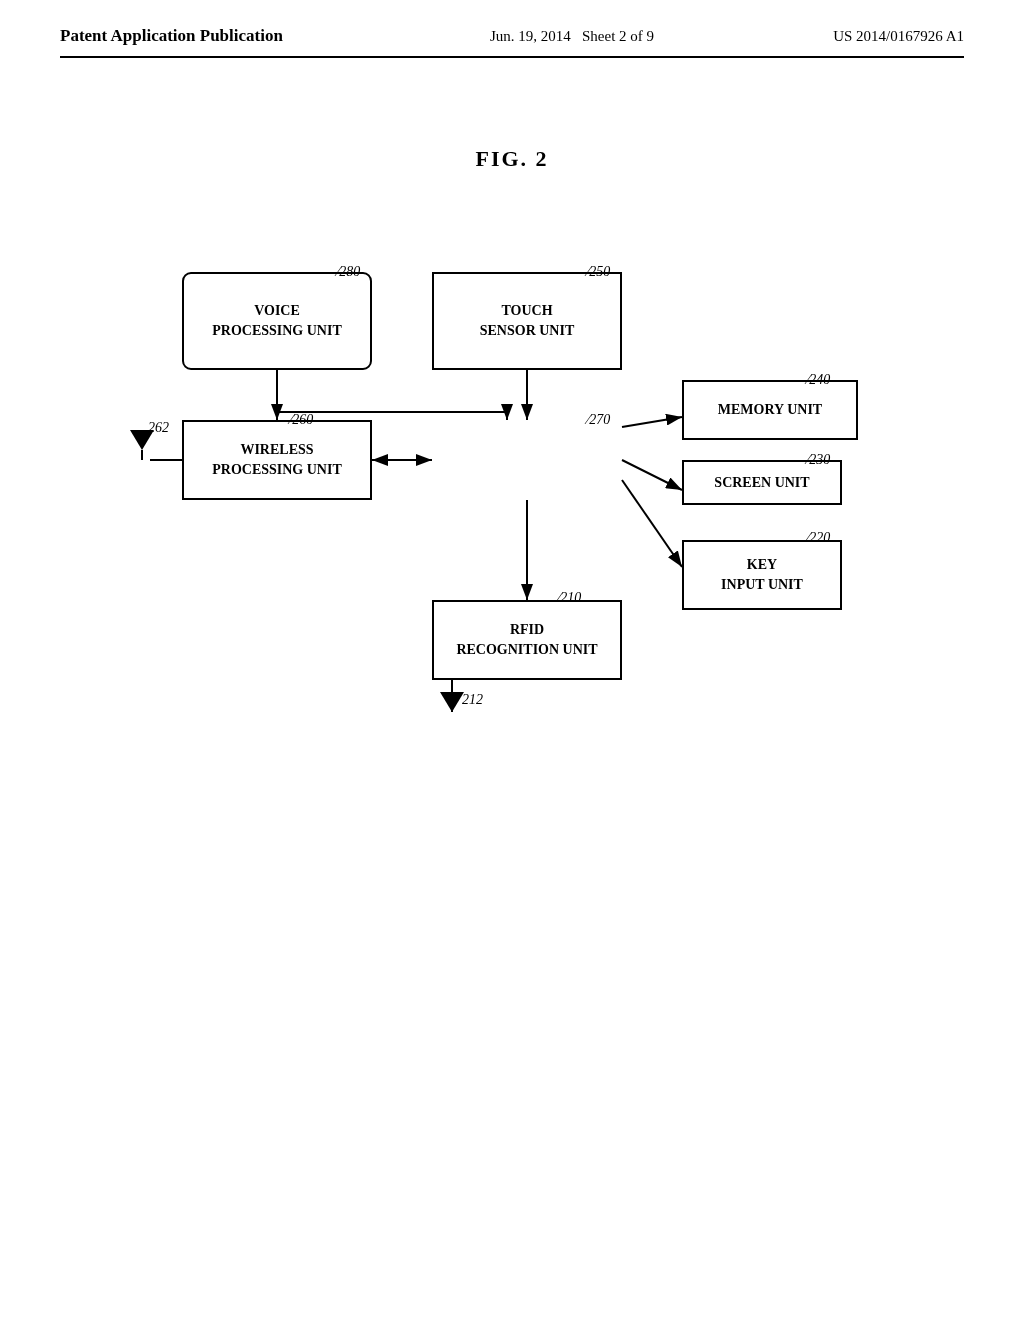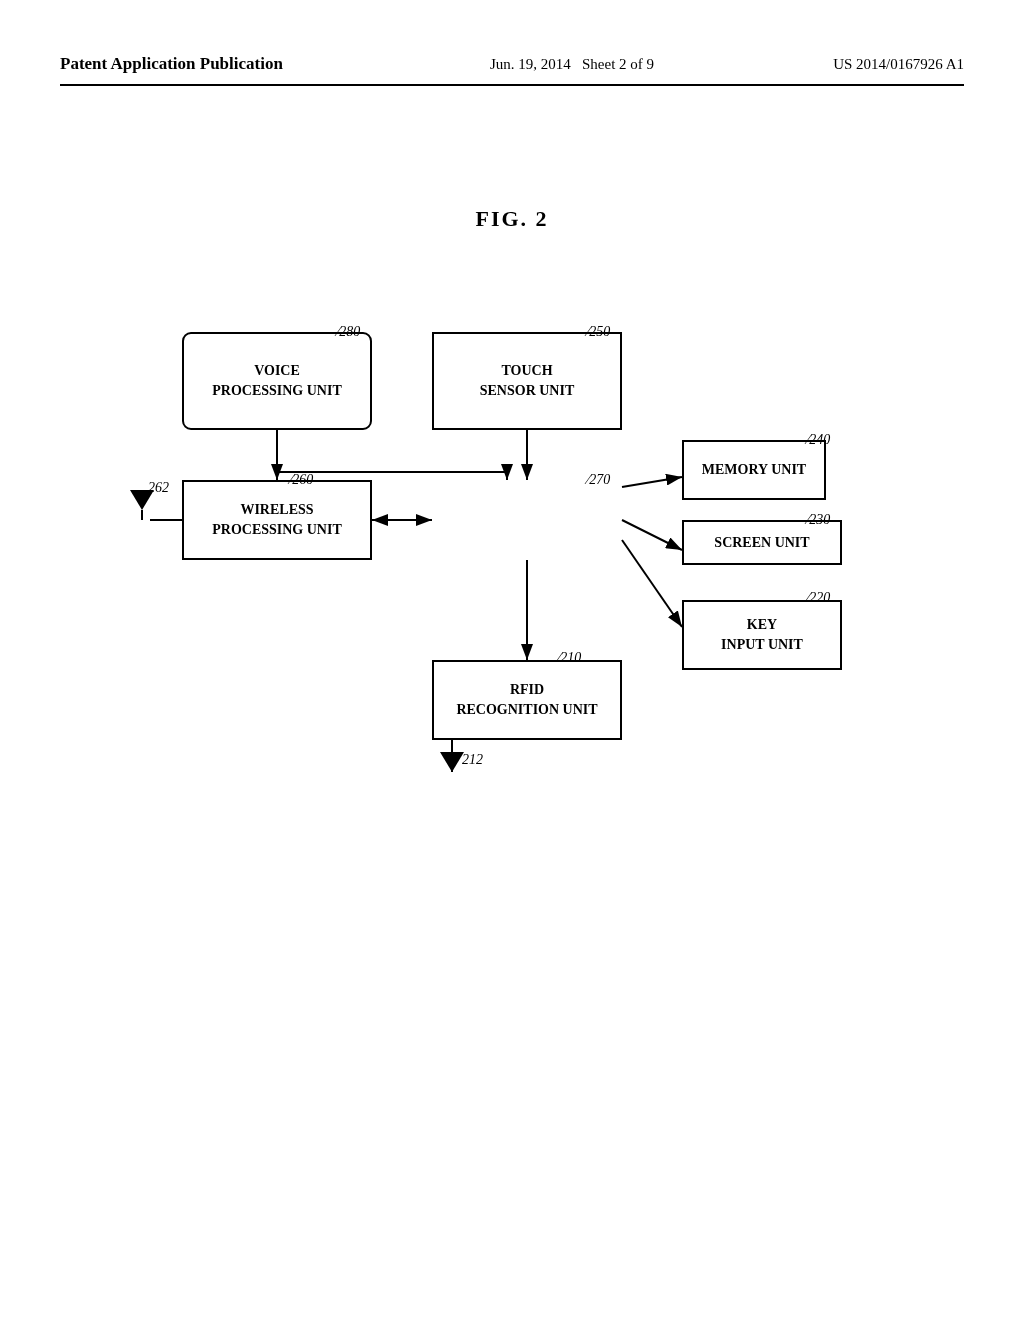--- a/index.html
+++ b/index.html
@@ -10,21 +10,21 @@
       min-height: 1320px;
       position: relative;
       overflow-x: hidden;
     }
 
     .page {
       width: 1024px;
       min-height: 1320px;
       background: #fff;
       position: relative;
-      padding: 52px 60px;
+      padding: 24px 60px;
     }
 
     
     .header {
       display: flex;
       justify-content: space-between;
       align-items: flex-start;
       border-bottom: 2px solid #000;
       padding-bottom: 8px;
       margin-bottom: 0;
@@ -44,21 +44,21 @@
       font-size: 15px;
       text-align: right;
       line-height: 1.6;
     }
 
     
     .figure-label {
       text-align: center;
       font-size: 22px;
       font-weight: bold;
-      margin-top: 120px;
+      margin-top: 88px;
       margin-bottom: 60px;
       letter-spacing: 2px;
     }
 
     
     .diagram {
       position: relative;
       width: 780px;
       height: 560px;
       margin: 0 auto;
@@ -150,21 +150,21 @@
     </div>
 
     <div class="ref" style="left:215px; top:32px;">∕280</div>
 
     <div class="box" style="left:310px; top:40px; width:190px; height:98px;">
       <span>TOUCH<br>SENSOR UNIT</span>
     </div>
 
     <div class="ref" style="left:465px; top:32px;">∕250</div>
 
-    <div class="box" style="left:560px; top:148px; width:144px; height:60px;">
+    <div class="box" style="left:560px; top:148px; width:176px; height:60px;">
       <span>MEMORY UNIT</span>
     </div>
 
     <div class="ref" style="left:685px; top:140px;">∕240</div>
 
     <div class="box" style="left:60px; top:188px; width:190px; height:80px;">
       <span>WIRELESS<br>PROCESSING UNIT</span>
     </div>
 
     <div class="ref" style="left:168px; top:180px;">∕260</div>

